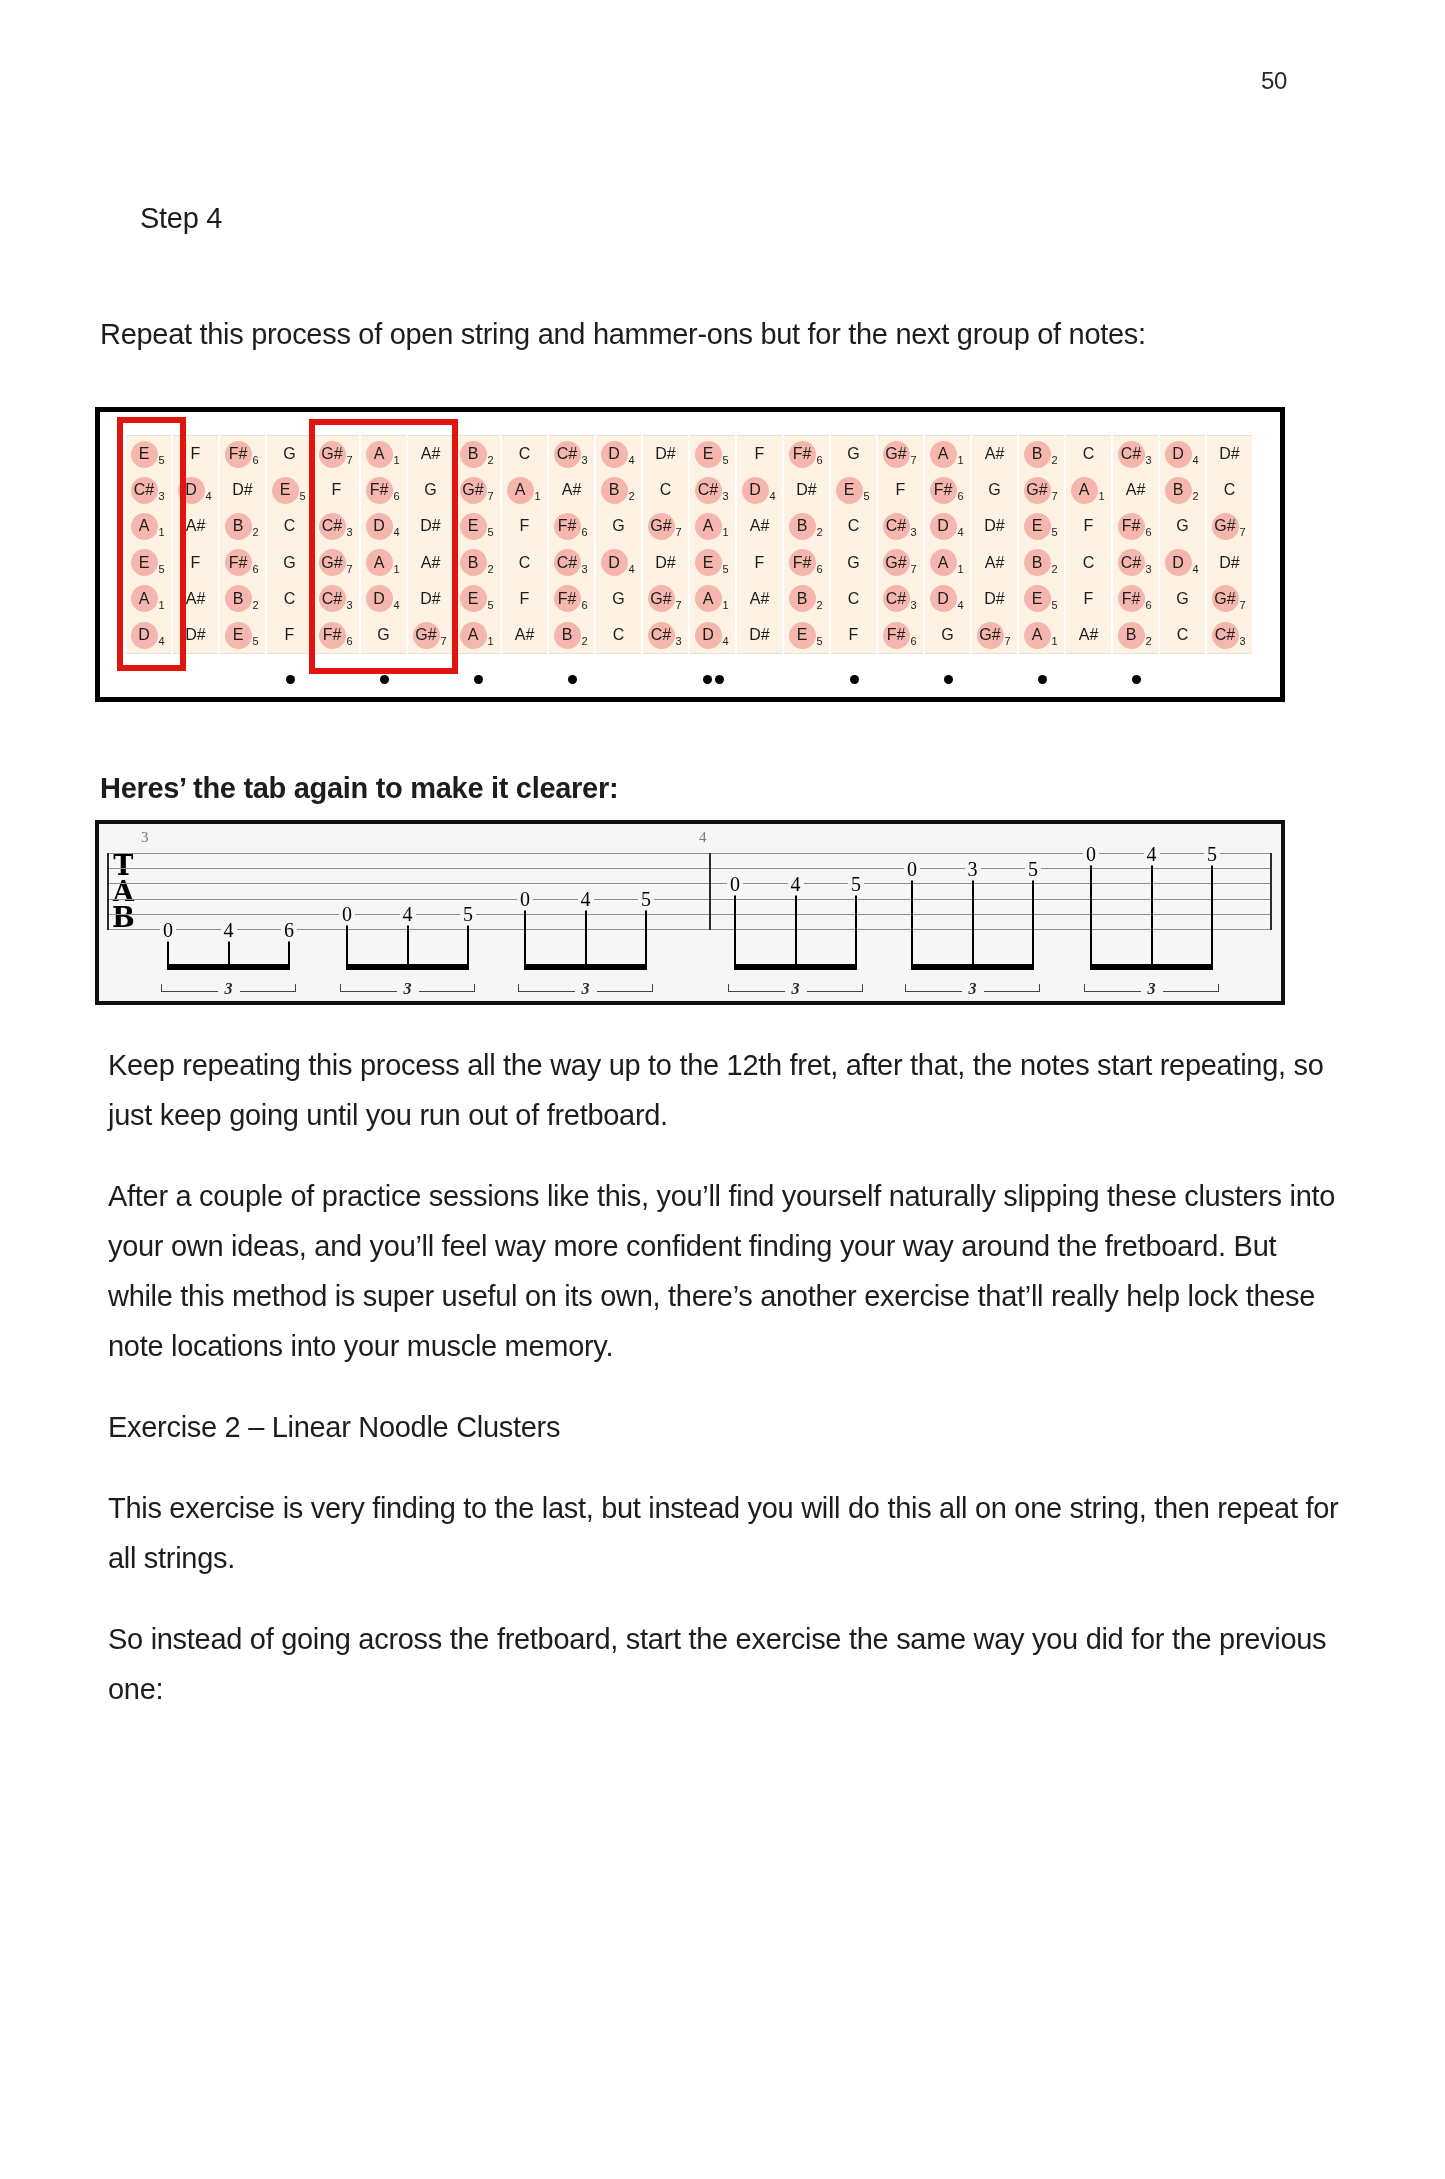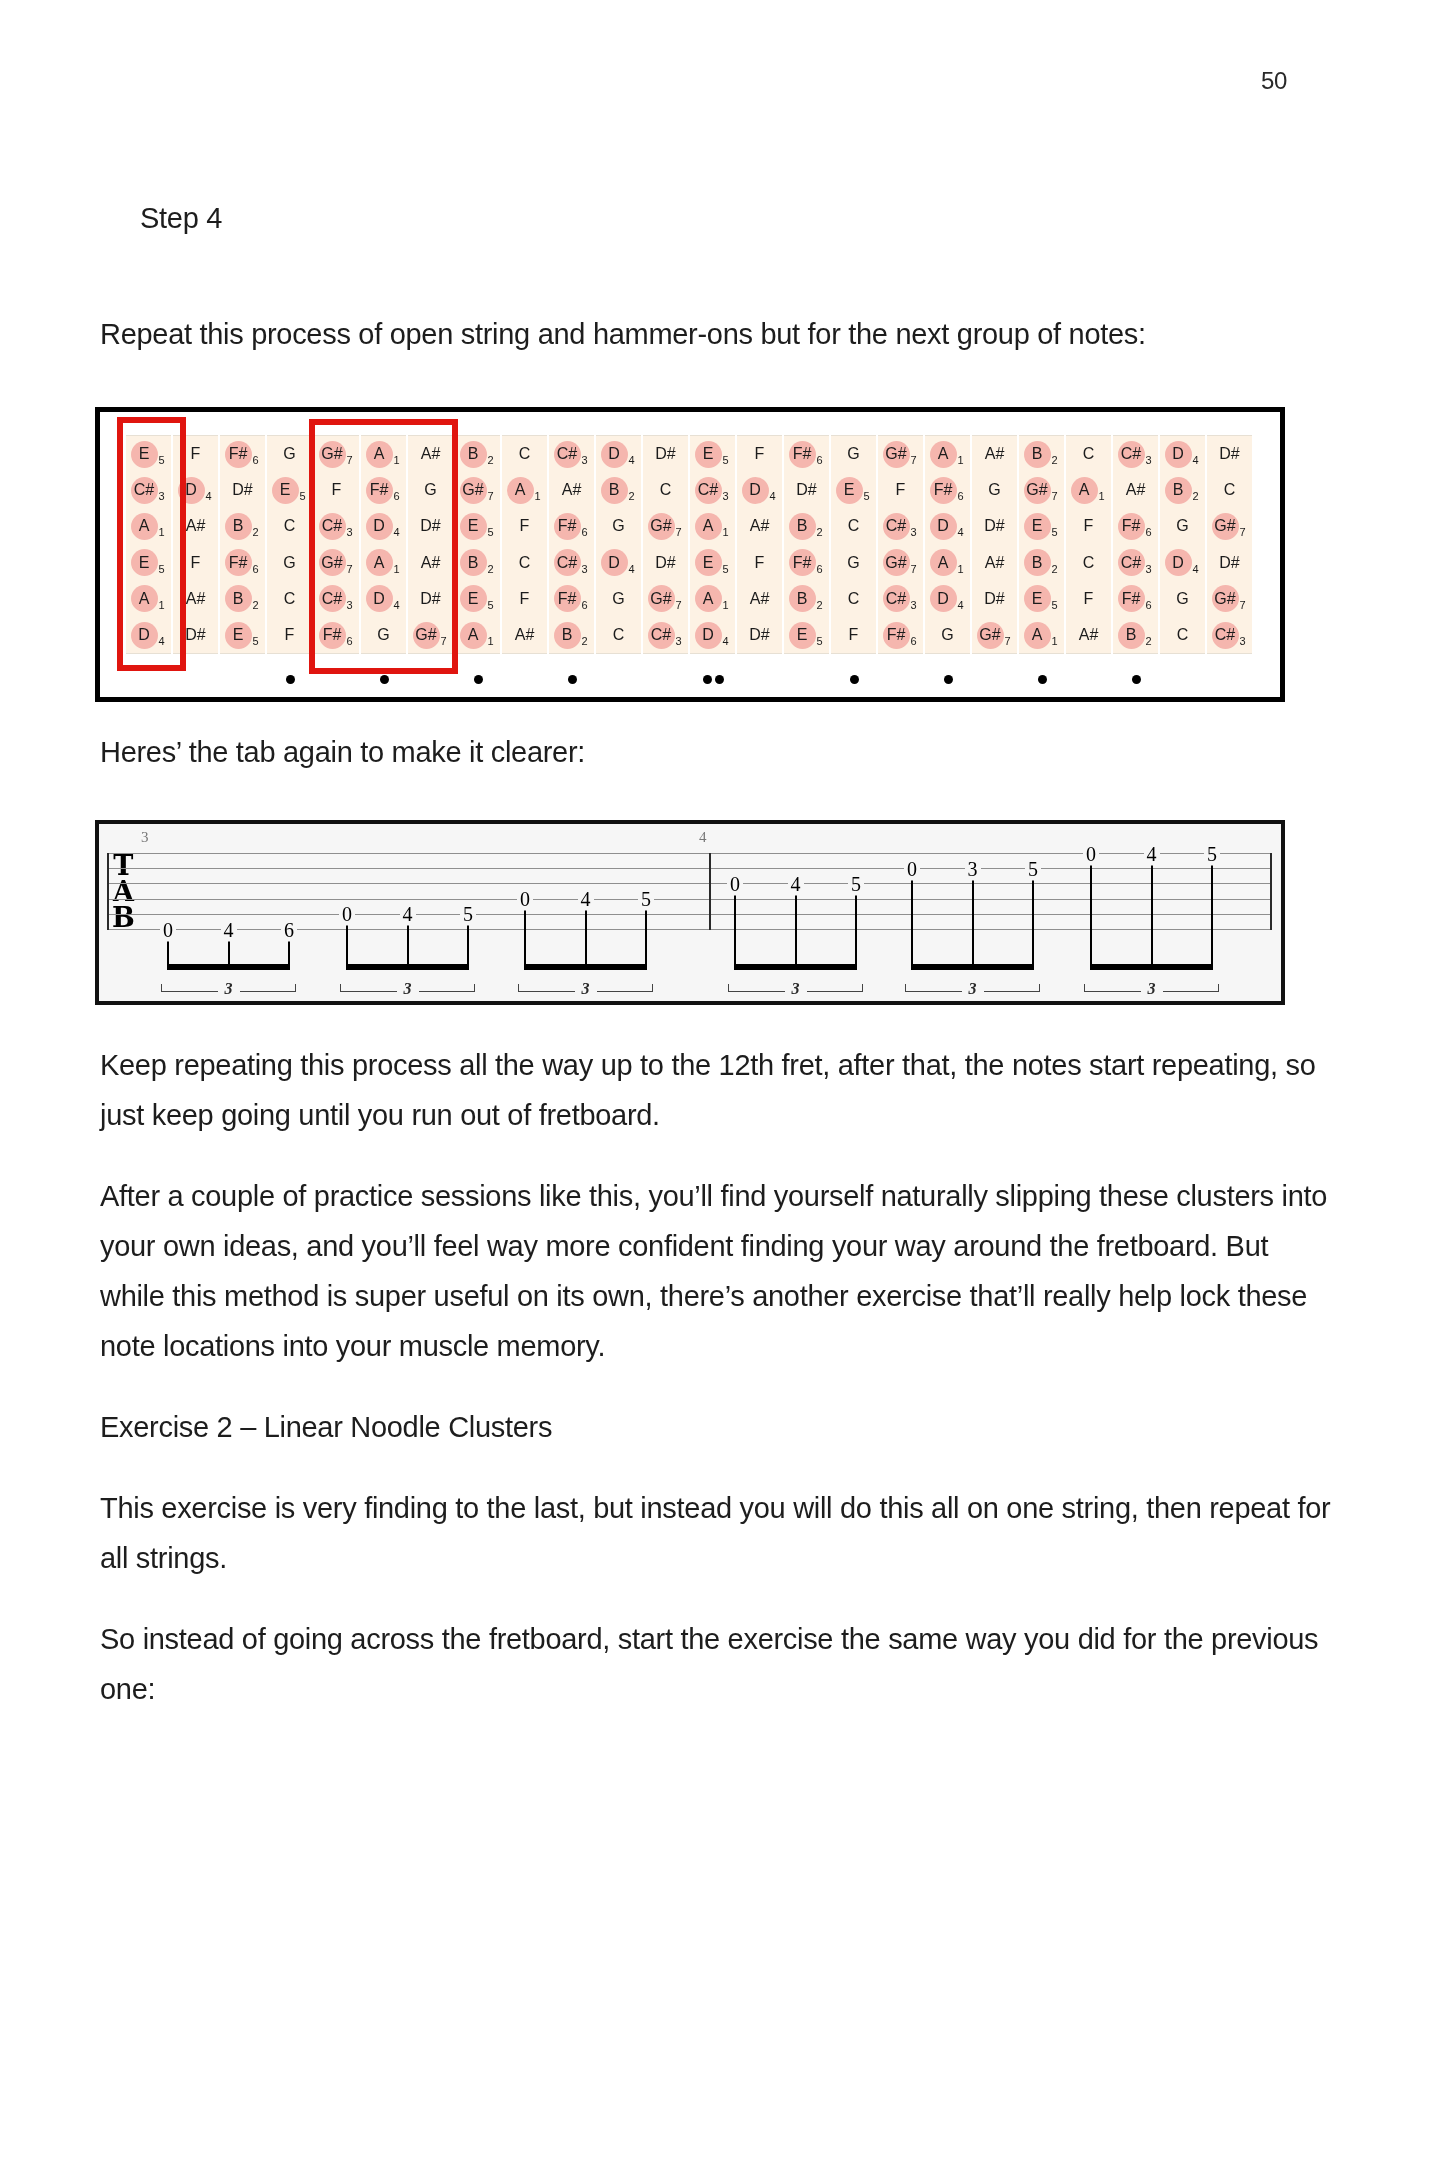--- a/index.html
+++ b/index.html
@@ -5,22 +5,22 @@
   html,body { margin:0; padding:0; background:#e8e8e8; }
   #page {
     position:relative; width:1445px; height:2179px; background:#ffffff;
     font-family:"Liberation Sans", sans-serif; color:#1d1d1d; overflow:hidden;
     letter-spacing:-0.3px;
   }
   .txt { font-size:29px; line-height:50px; }
   #page-number { position:absolute; top:56px; right:158px; font-size:24px; color:#2a2a2a; }
   #step-heading   { position:absolute; left:100px; top:193px;margin-left:40px; }
   #intro-para     { position:absolute; left:100px; top:280px; width:1200px; }
-  #tab-intro-para { position:absolute; left:100px; top:698px; width:1200px; }
-  #lower-text     { position:absolute; left:100px; top:1040px; width:1240px; }
+  #tab-intro-para { position:absolute; left:100px; top:734px; width:1200px;font-weight:bold; }
+  #lower-text     { position:absolute; left:108px; top:1040px; width:1240px; }
   #lower-text p   { margin:0 0 31px 0; }
 
   
   #fretboard-box {
     position:absolute; left:95px; top:407px; width:1190px; height:295px;
     background:#ffffff; border:5px solid #000; box-sizing:border-box;
   }
   #fb-columns { position:absolute; left:26px; top:23px; display:flex; }
   .fb-col {
     width:45px; margin-right:2px; background:#fdf2e4;

